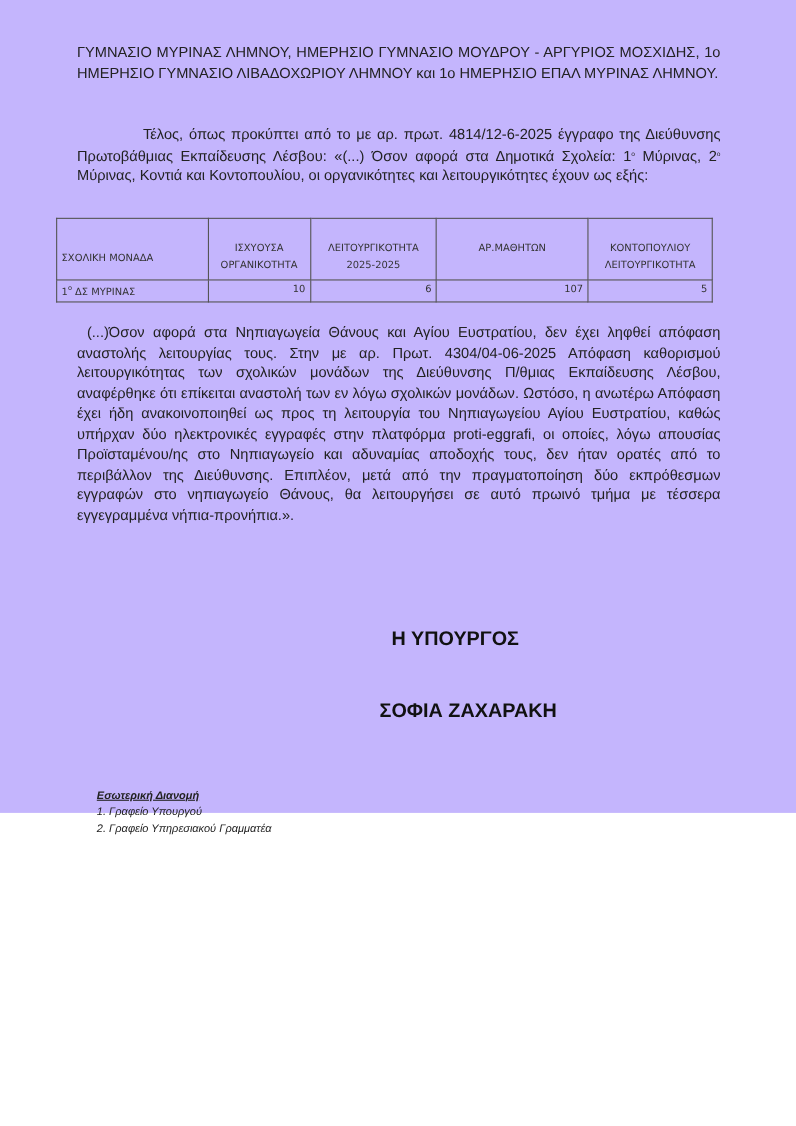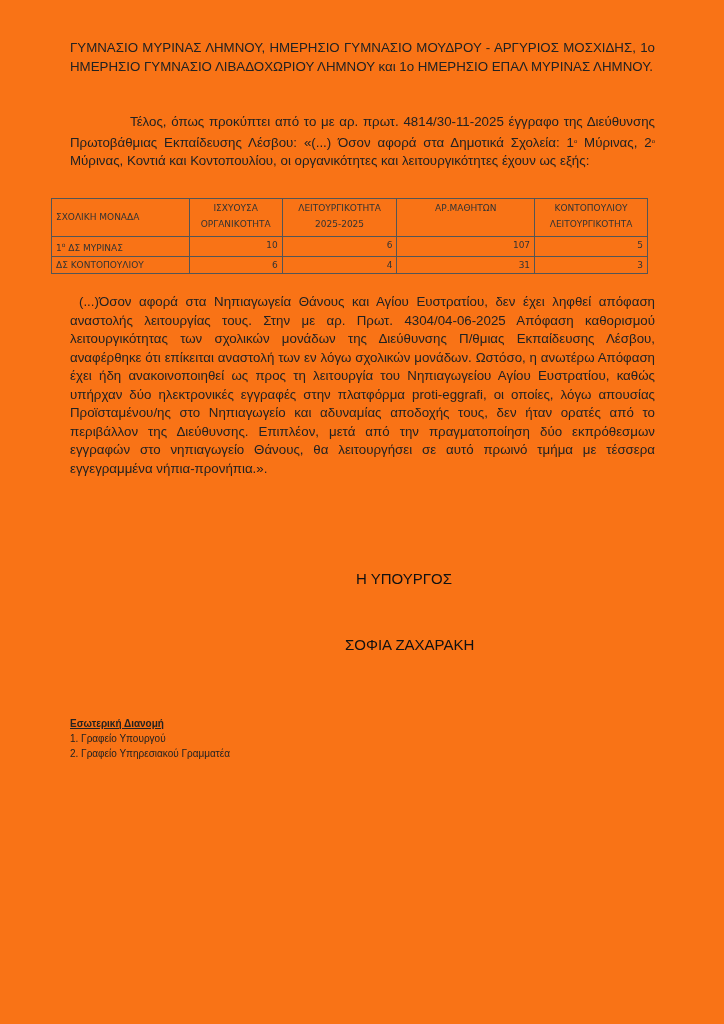--- a/index.html
+++ b/index.html
@@ -12,22 +12,22 @@
       height: 1024px;
       position: relative;
       overflow: hidden;
       font-family: "Liberation Sans", sans-serif;
       color: #222222;
     }
     .page {
       position: absolute;
       left: 0; top: 0;
       width: 724px;
-      height: 1024px;
-      background: #f97316;
+      height: 739px;
+      background: #c4b5fd;
     }
     .para {
       position: absolute;
       left: 70px;
       width: 585px;
       font-size: 13.3px;
       line-height: 18.5px;
       text-align: justify;
       text-align-last: left;
       margin: 0;
@@ -49,21 +49,21 @@
     table.data th, table.data td {
       border: 1px solid #555555;
       padding: 0 4px;
       font-weight: normal;
       vertical-align: top;
     }
     table.data th {
       height: 33px;
       line-height: 16px;
       text-align: center;
-      padding-top: 1px;
+      padding-top: 19px;
     }
     table.data th.first {
       text-align: left;
       vertical-align: middle;
       padding-bottom: 3px;
     }
     table.data td {
       height: 16px;
       line-height: 16px;
       text-align: right;
@@ -71,48 +71,49 @@
     table.data td.first { text-align: left; }
     col.c1 { width: 138px; }
     col.c2 { width: 93px; }
     col.c3 { width: 115px; }
     col.c4 { width: 138px; }
     col.c5 { width: 113px; }
     sup.ord { font-size: 6px; vertical-align: 4px; }
 
     .sign {
       position: absolute;
-      font-weight: normal;
-      font-size: 15px;
+      font-weight: bold;
+      font-size: 18px;
       color: #111111;
     }
     .sign-title { left: 356px; top: 570px; }
     .sign-name  { left: 345px; top: 636px; }
 
     .dist {
       position: absolute;
-      left: 70px;
+      left: 88px;
       top: 716px;
       font-size: 10px;
       line-height: 15px;
       color: #222222;
+      font-style: italic;
     }
     .dist-title {
       font-weight: bold;
       text-decoration: underline;
     }
   </style>
 </head>
 <body>
 
 <div class="page">
 
   <p class="para p1">ΓΥΜΝΑΣΙΟ ΜΥΡΙΝΑΣ ΛΗΜΝΟΥ, ΗΜΕΡΗΣΙΟ ΓΥΜΝΑΣΙΟ ΜΟΥΔΡΟΥ - ΑΡΓΥΡΙΟΣ ΜΟΣΧΙΔΗΣ, 1ο ΗΜΕΡΗΣΙΟ ΓΥΜΝΑΣΙΟ ΛΙΒΑΔΟΧΩΡΙΟΥ ΛΗΜΝΟΥ και 1ο ΗΜΕΡΗΣΙΟ ΕΠΑΛ ΜΥΡΙΝΑΣ ΛΗΜΝΟΥ.</p>
 
-  <p class="para p2"><span>Τέλος, όπως προκύπτει από το με αρ. πρωτ. 4814/30-11-2025 έγγραφο της Διεύθυνσης Πρωτοβάθμιας Εκπαίδευσης Λέσβου: «(...) Όσον αφορά στα Δημοτικά Σχολεία: 1</span><sup class="ord">ο</sup><span> Μύρινας, 2</span><sup class="ord">ο</sup><span> Μύρινας, Κοντιά και Κοντοπουλίου, οι οργανικότητες και λειτουργικότητες έχουν ως εξής:</span></p>
+  <p class="para p2"><span>Τέλος, όπως προκύπτει από το με αρ. πρωτ. 4814/12-6-2025 έγγραφο της Διεύθυνσης Πρωτοβάθμιας Εκπαίδευσης Λέσβου: «(...) Όσον αφορά στα Δημοτικά Σχολεία: 1</span><sup class="ord">ο</sup><span> Μύρινας, 2</span><sup class="ord">ο</sup><span> Μύρινας, Κοντιά και Κοντοπουλίου, οι οργανικότητες και λειτουργικότητες έχουν ως εξής:</span></p>
 
   <table class="data">
     <colgroup>
       <col class="c1">
         <col class="c2">
         <col class="c3">
         <col class="c4">
         <col class="c5">
     </colgroup>
     <thead>
@@ -125,27 +126,20 @@
       </tr>
     </thead>
     <tbody>
       <tr>
         <td class="first"><span>1</span><sup class="ord">ο</sup><span> ΔΣ ΜΥΡΙΝΑΣ</span></td>
         <td>10</td>
         <td>6</td>
         <td>107</td>
         <td>5</td>
       </tr>
-      <tr>
-        <td class="first">ΔΣ ΚΟΝΤΟΠΟΥΛΙΟΥ</td>
-        <td>6</td>
-        <td>4</td>
-        <td>31</td>
-        <td>3</td>
-      </tr>
     </tbody>
   </table>
 
   <p class="para p3">(...)Όσον αφορά στα Νηπιαγωγεία Θάνους και Αγίου Ευστρατίου, δεν έχει ληφθεί απόφαση αναστολής λειτουργίας τους. Στην με αρ. Πρωτ. 4304/04-06-2025 Απόφαση καθορισμού λειτουργικότητας των σχολικών μονάδων της Διεύθυνσης Π/θμιας Εκπαίδευσης Λέσβου, αναφέρθηκε ότι επίκειται αναστολή των εν λόγω σχολικών μονάδων. Ωστόσο, η ανωτέρω Απόφαση έχει ήδη ανακοινοποιηθεί ως προς τη λειτουργία του Νηπιαγωγείου Αγίου Ευστρατίου, καθώς υπήρχαν δύο ηλεκτρονικές εγγραφές στην πλατφόρμα proti-eggrafi, οι οποίες, λόγω απουσίας Προϊσταμένου/ης στο Νηπιαγωγείο και αδυναμίας αποδοχής τους, δεν ήταν ορατές από το περιβάλλον της Διεύθυνσης. Επιπλέον, μετά από την πραγματοποίηση δύο εκπρόθεσμων εγγραφών στο νηπιαγωγείο Θάνους, θα λειτουργήσει σε αυτό πρωινό τμήμα με τέσσερα εγγεγραμμένα νήπια-προνήπια.».</p>
 
   <div class="sign sign-title">Η ΥΠΟΥΡΓΟΣ</div>
   <div class="sign sign-name">ΣΟΦΙΑ ΖΑΧΑΡΑΚΗ</div>
 
   <div class="dist">
     <div class="dist-title">Εσωτερική Διανομή</div>

